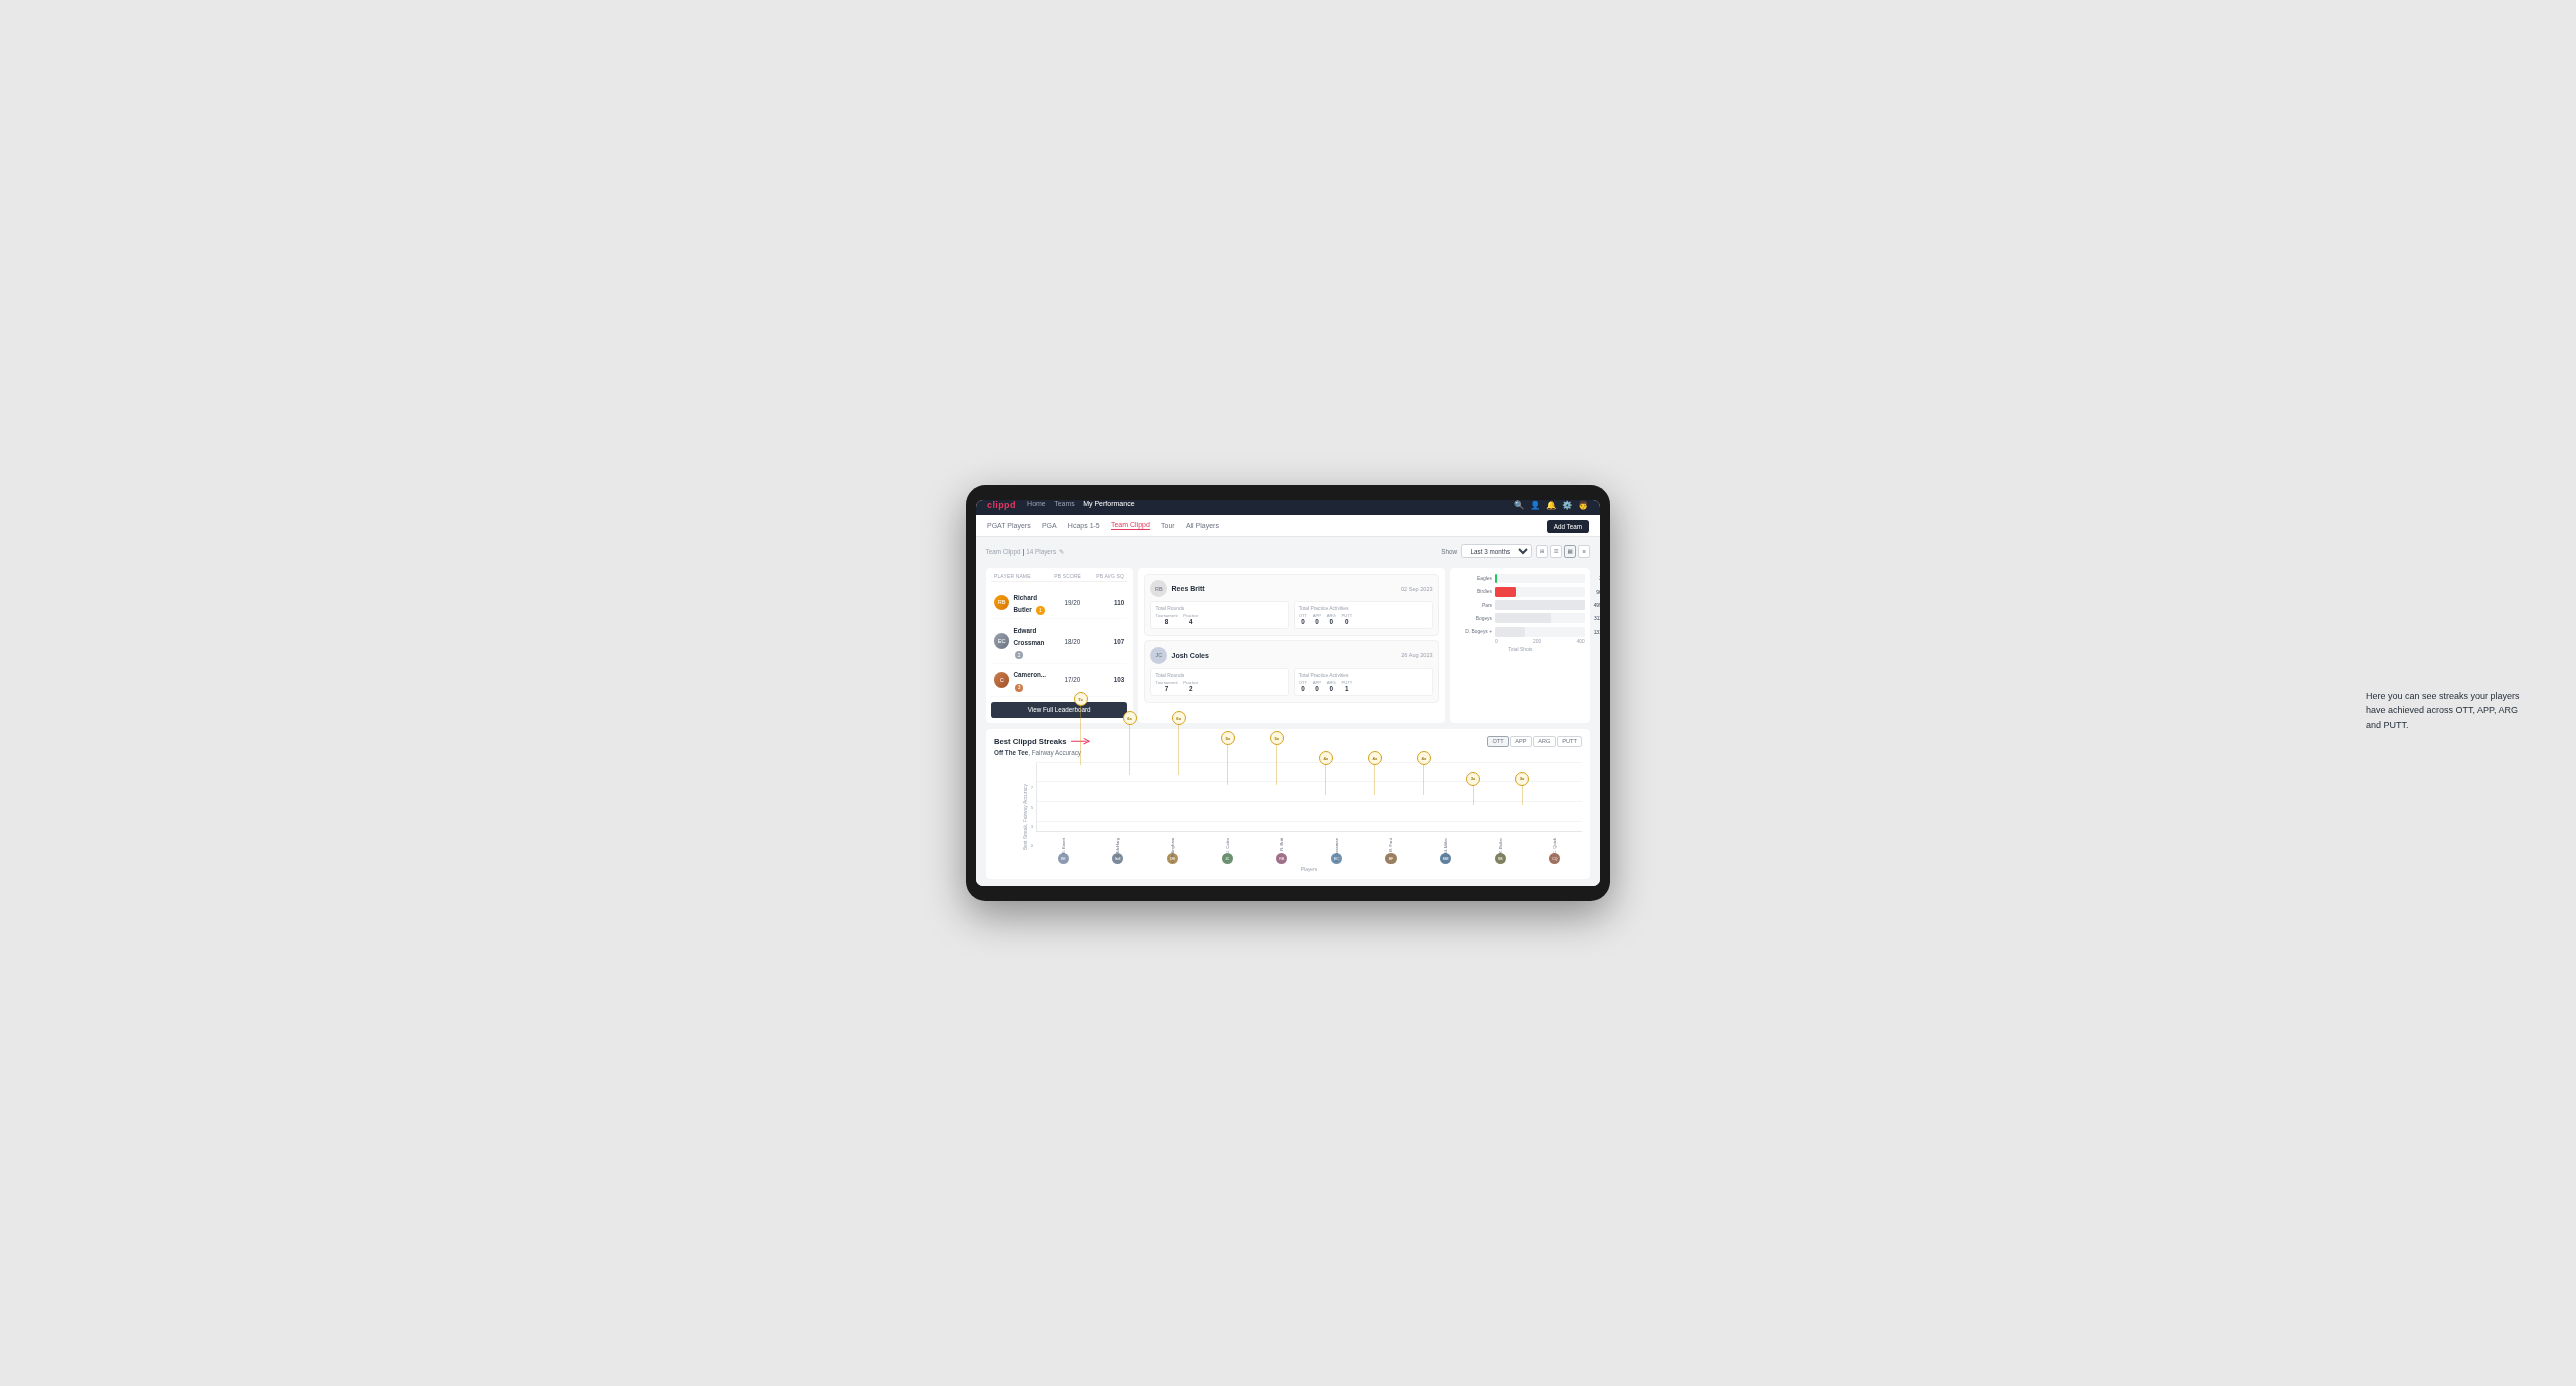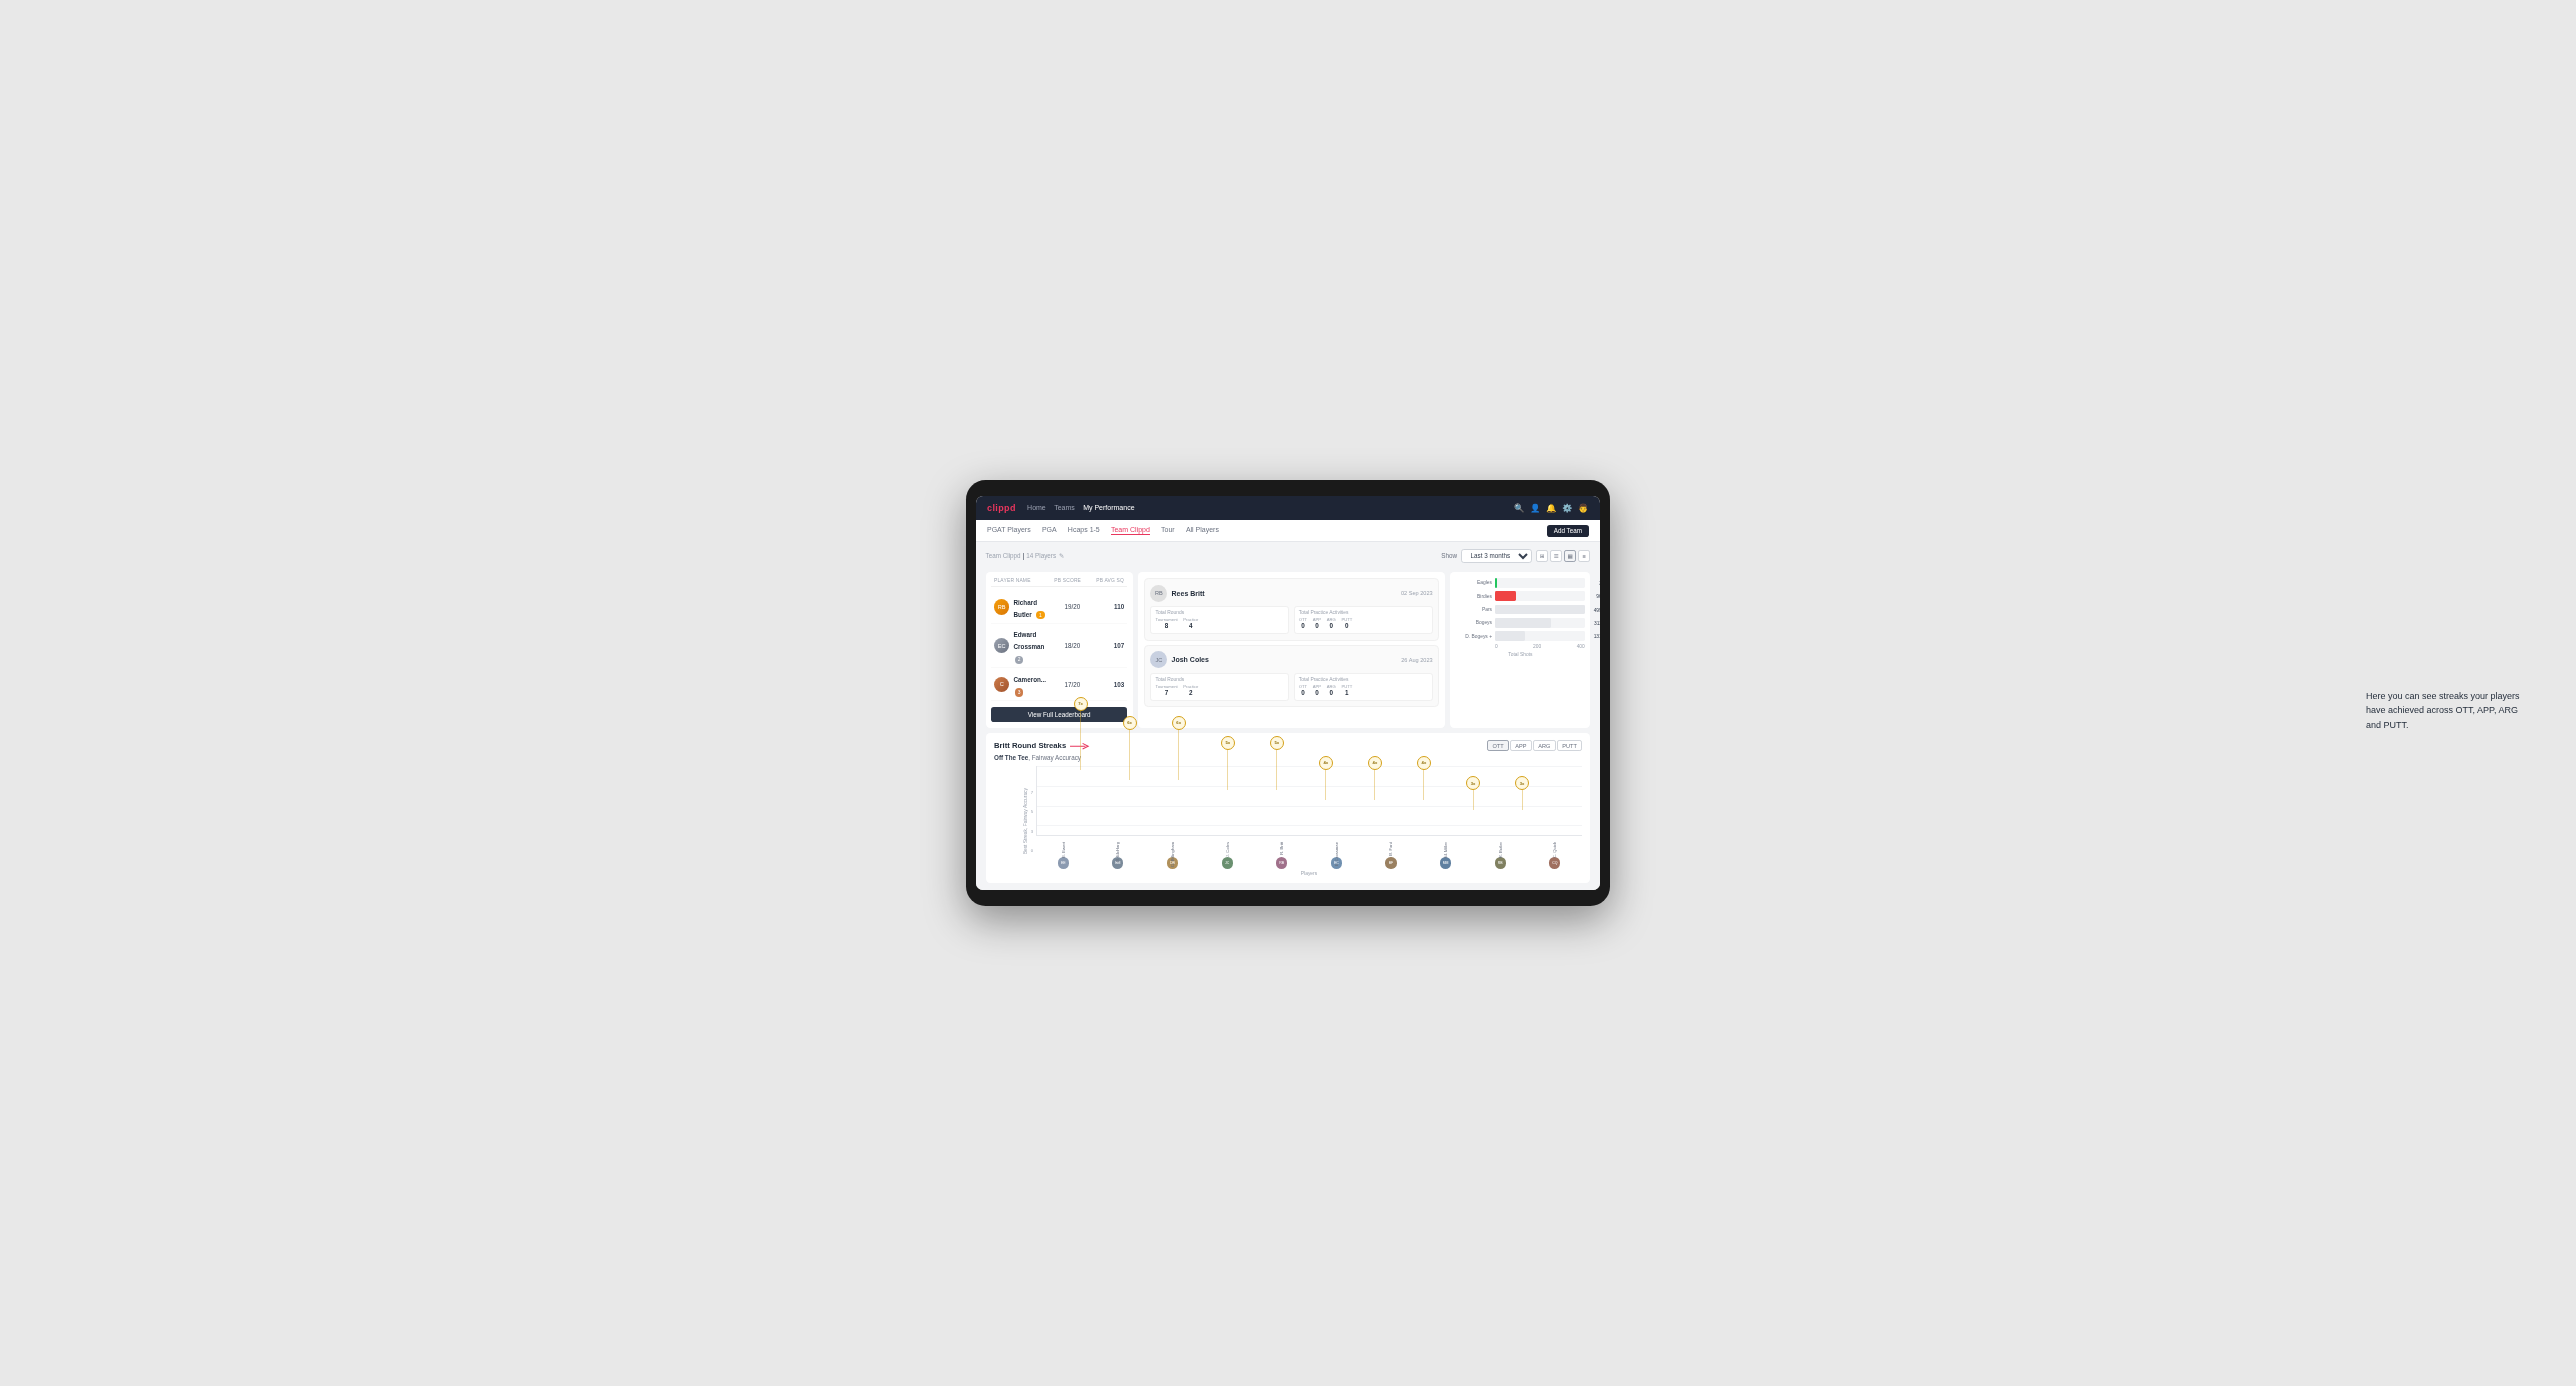--- a/index.html
+++ b/index.html
@@ -25,23 +25,23 @@
       background: #fff;
       border-radius: 7px;
       overflow: hidden;
       position: relative;
     }
 
     
     .navbar {
       background: #1e2535;
       display: flex;
-      align-items: center;
+      align-items: flex-start;
       padding: 0 11.2px;
-      height: 24px;
+      height: 15px;
       gap: 11.2px;
     }
     .navbar-logo {
       color: #e8365d;
       font-weight: 700;
       font-size: 9px;
       letter-spacing: 0.4px;
     }
     .navbar-nav {
       display: flex;
@@ -696,21 +696,21 @@
             <span class="axis-label">400</span>
           </div>
           <div class="chart-footer">Total Shots</div>
         </div>
 
       </div>
 
       <div class="streaks-section" style="position:relative;">
         <div class="streaks-header">
           <div class="streaks-title">
-            <span>Britt Round Streaks</span>
+            <span>Best Clippd Streaks</span>
             <svg width="21" height="8.4" viewBox="0 0 30 12">
               <path d="M0,6 L22,6 M18,2 L26,6 L18,10" stroke="#e8365d" stroke-width="1.5" fill="none"></path>
             </svg>
           </div>
           <div class="streaks-filters">
             <button class="filter-btn active">OTT</button>
             <button class="filter-btn">APP</button>
             <button class="filter-btn">ARG</button>
             <button class="filter-btn">PUTT</button>
           </div>

